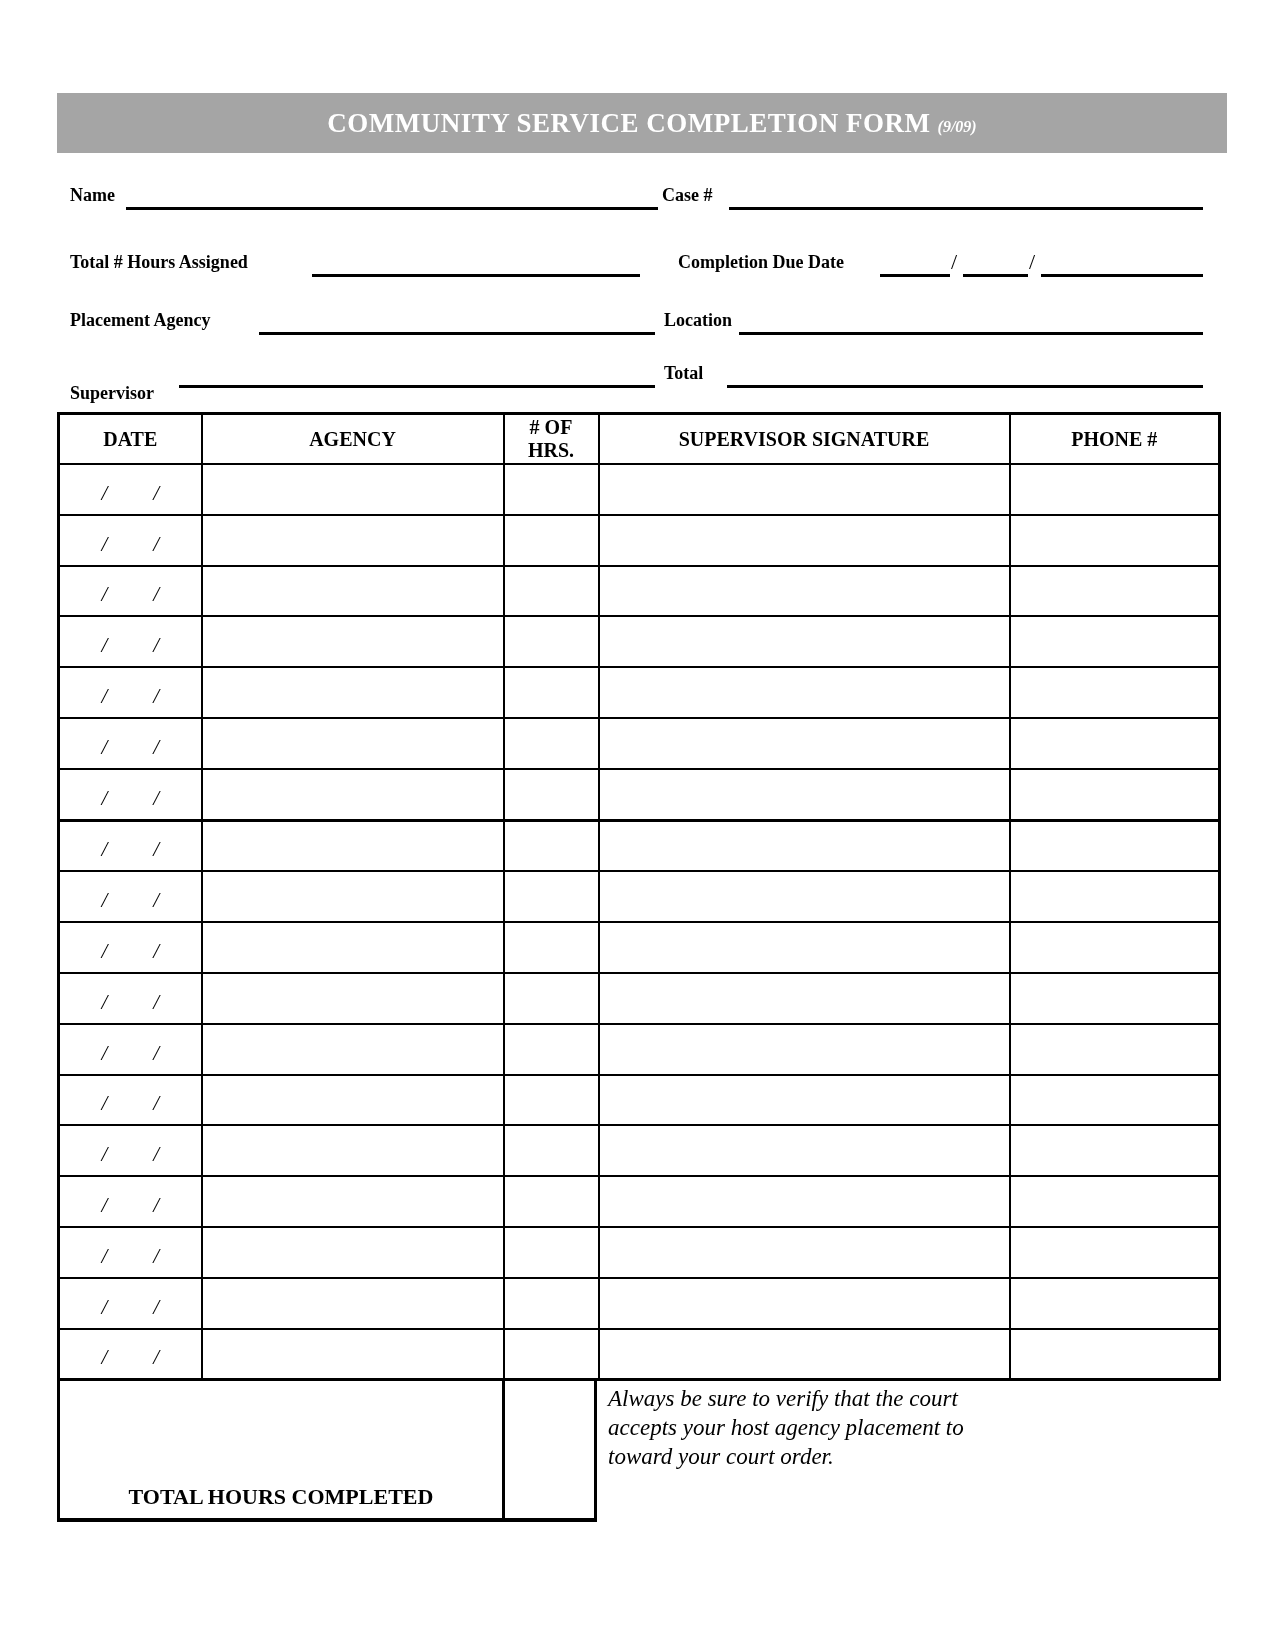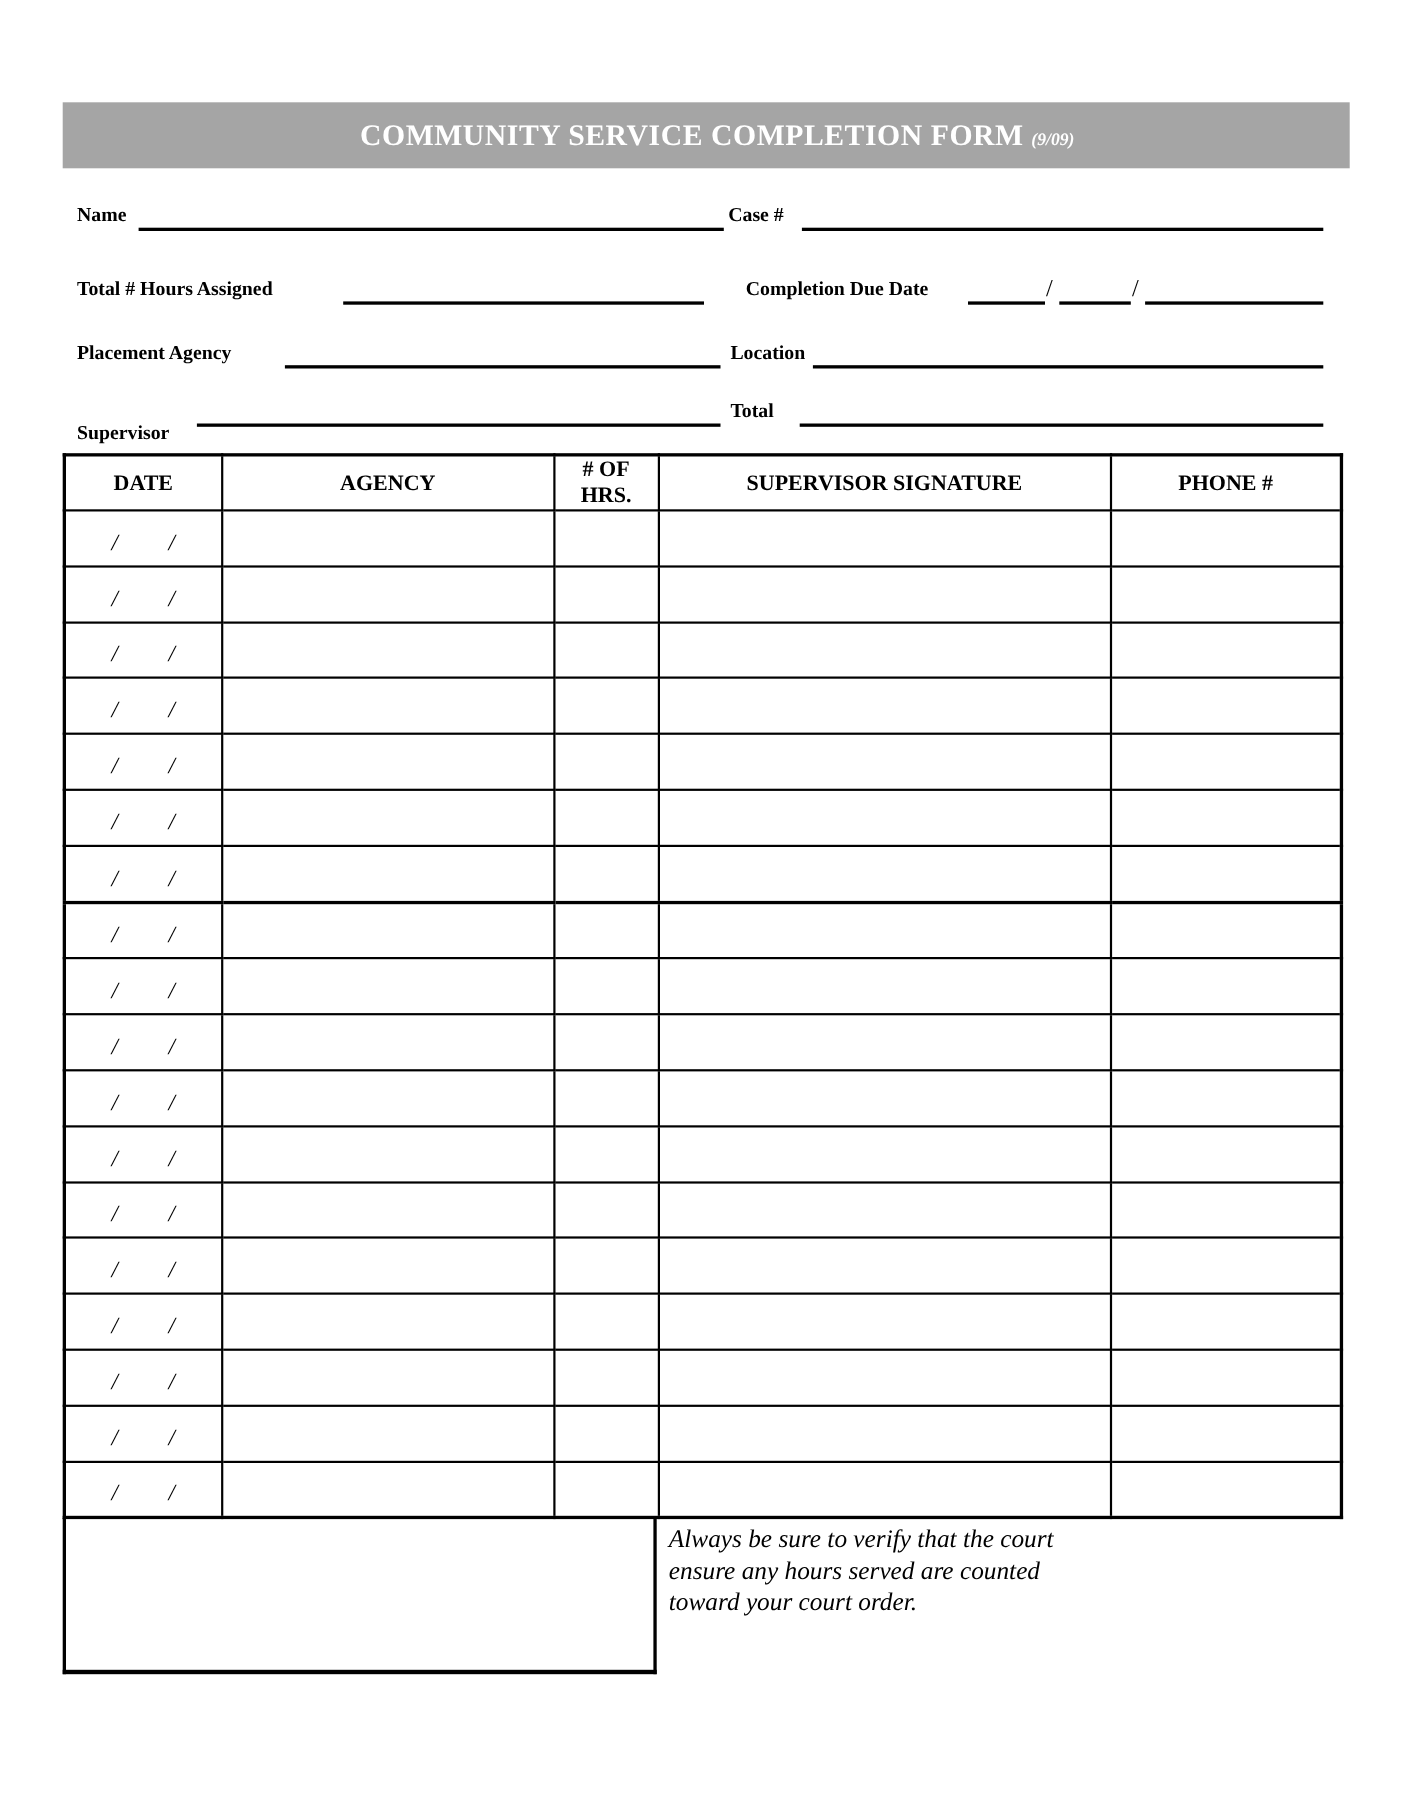--- a/index.html
+++ b/index.html
@@ -318,22 +318,23 @@
           </td>
           <td></td>
           <td></td>
           <td></td>
           <td></td>
         </tr>
       </tbody>
   </table>
 
   <div class="totalbox">
+    <div class="cell-label">TOTAL HOURS COMPLETED</div>
     <div class="cell-value"></div>
   </div>
 
   <div class="note">
       <div>Always be sure to verify that the court</div>
-      <div>ensure any hours served are counted</div>
+      <div>accepts your host agency placement to</div>
       <div>toward your court order.</div>
     </div>
 
 </div>
 
 </body></html>

